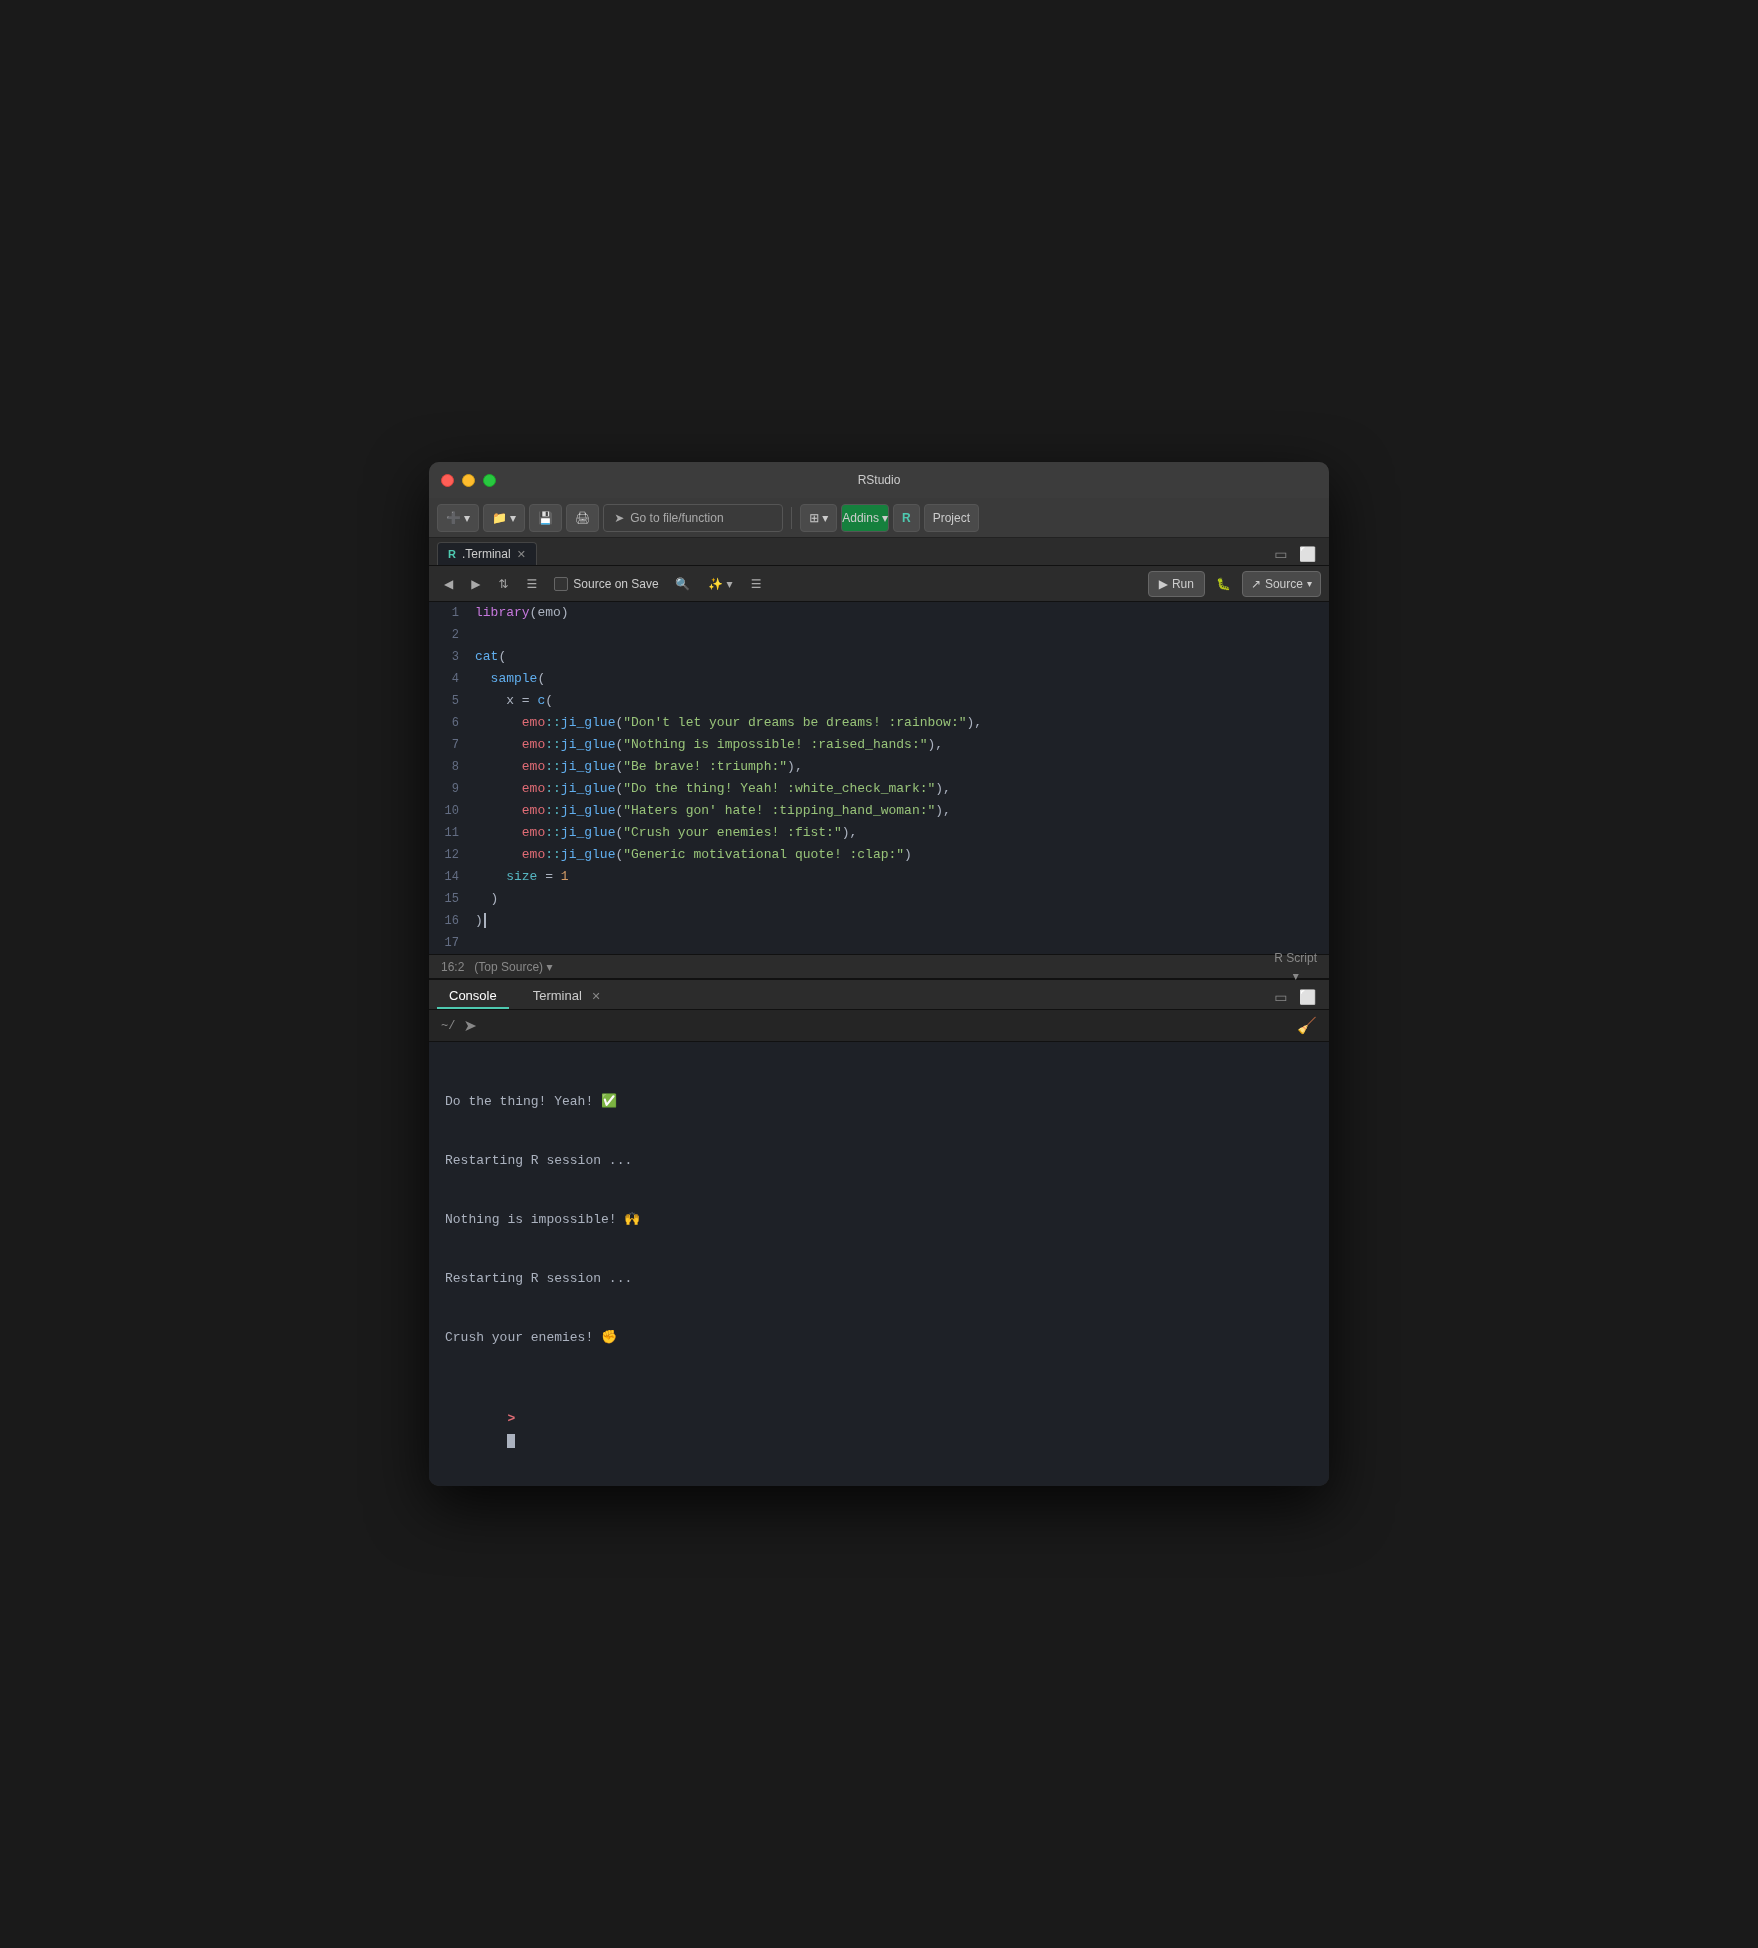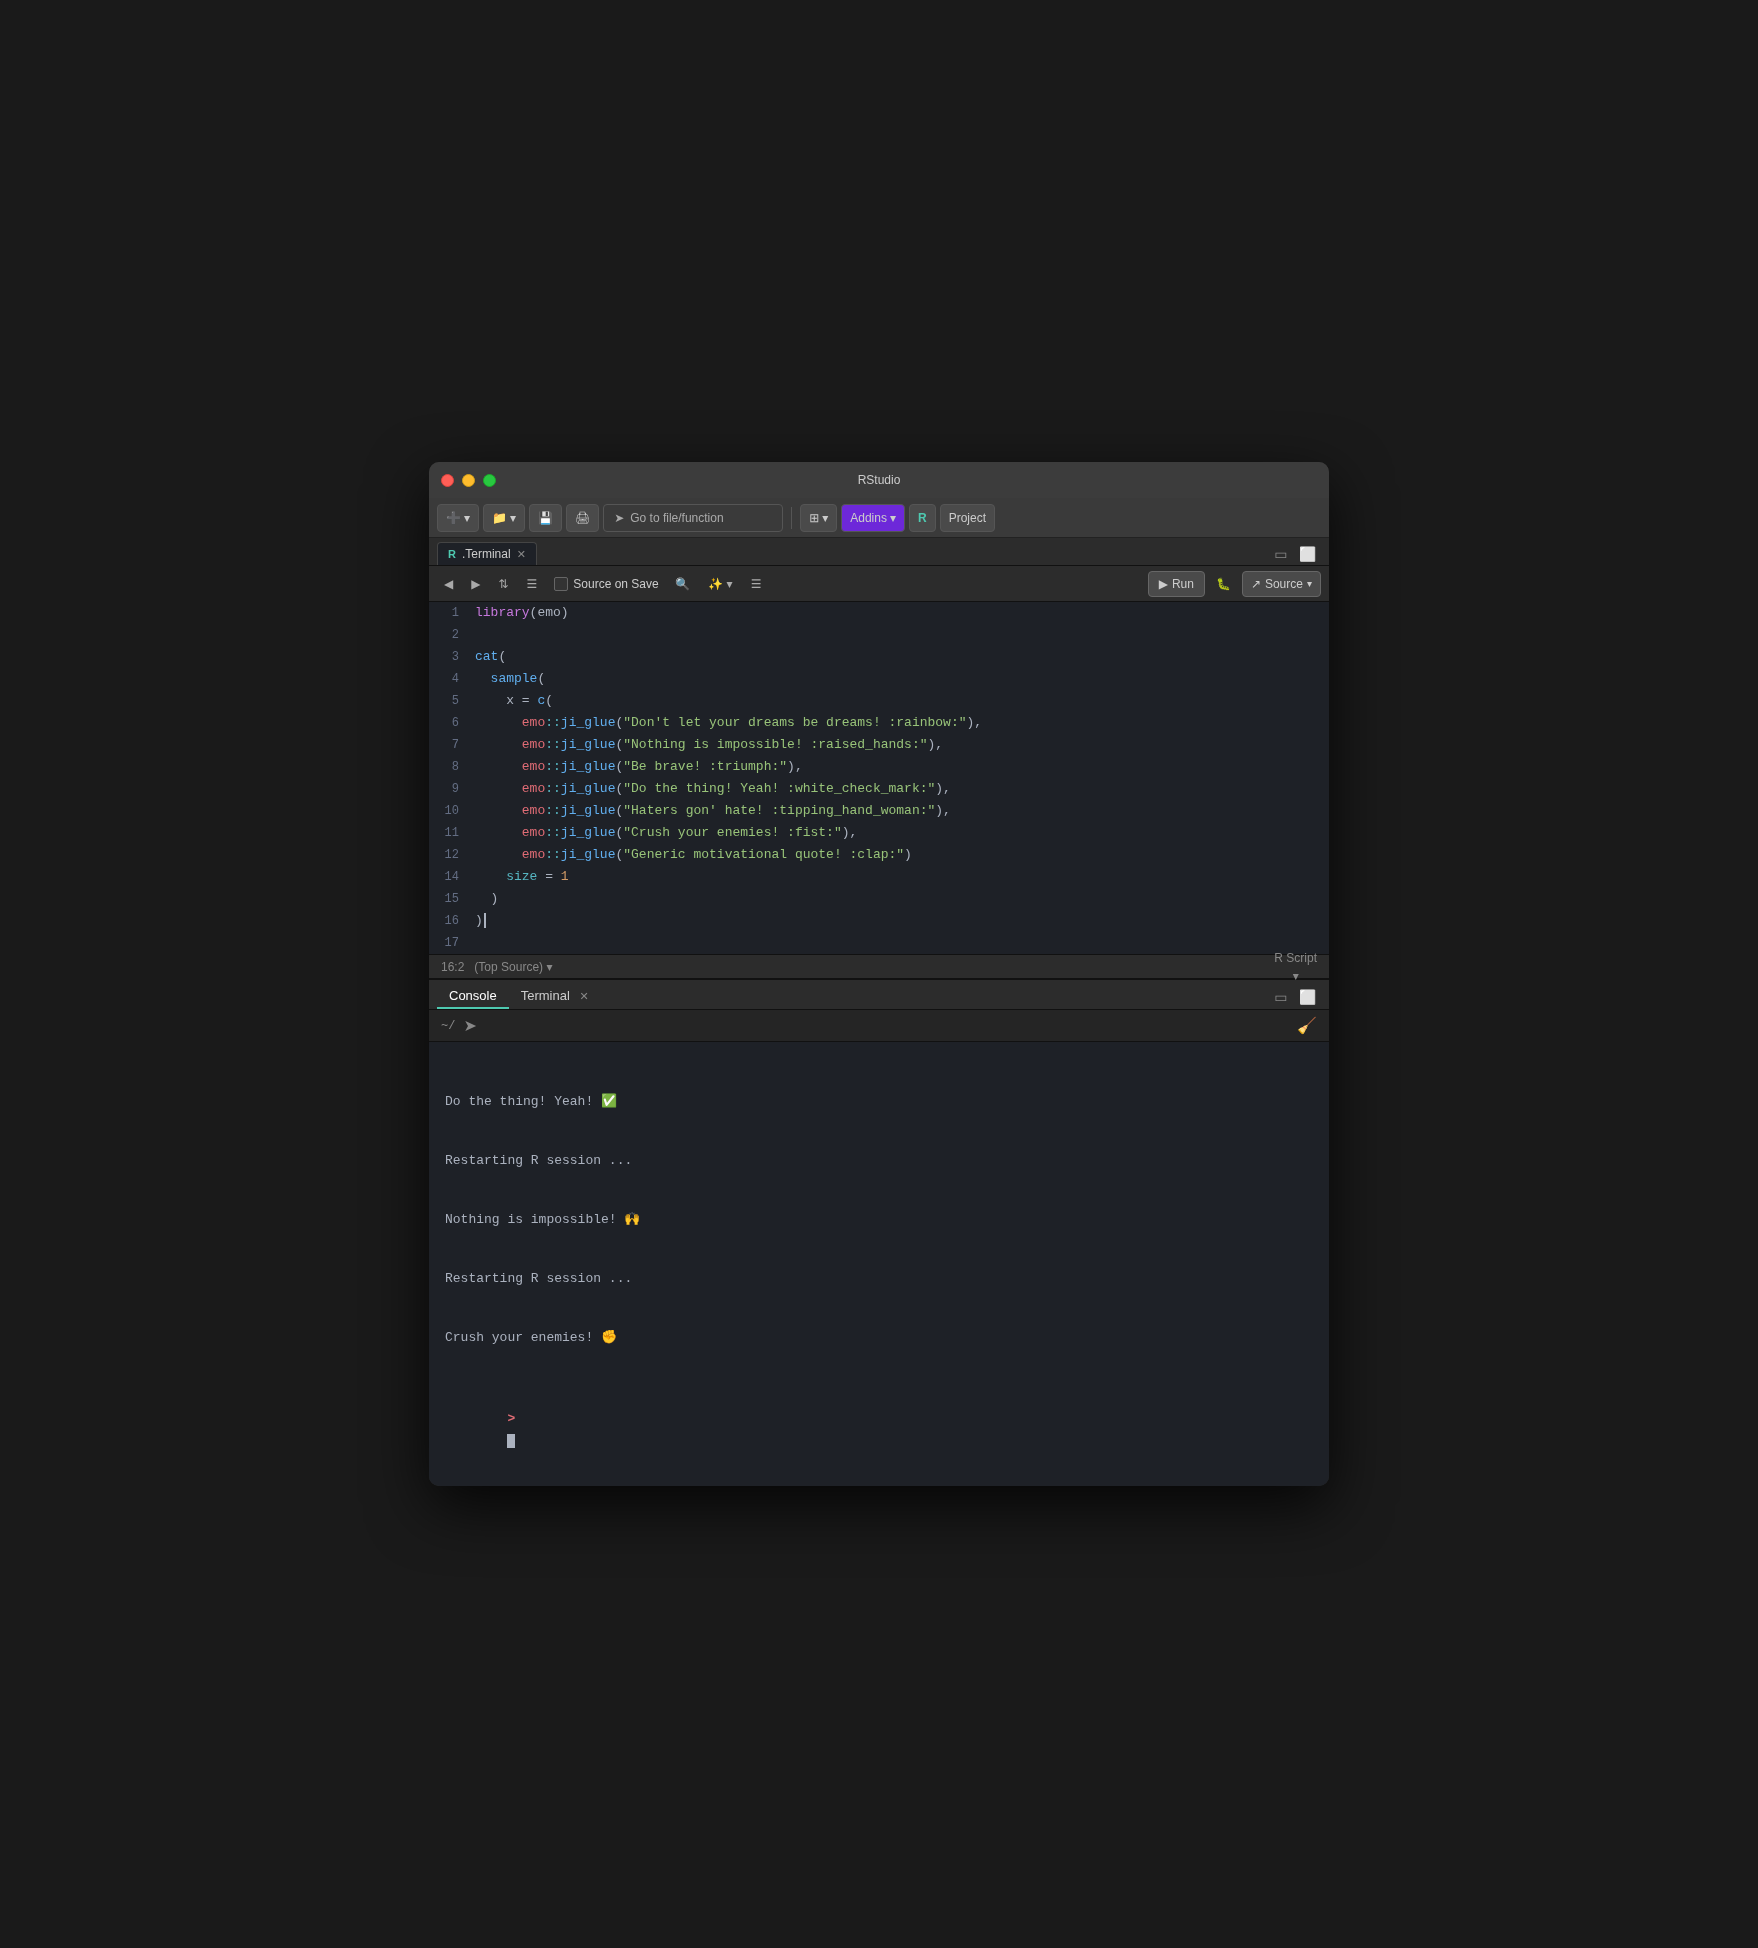--- a/index.html
+++ b/index.html
@@ -73,25 +73,25 @@
       color: #aaa;
       padding: 3px 10px;
       font-size: 12px;
       height: 28px;
       min-width: 180px;
       display: flex;
       align-items: center;
       gap: 6px;
     }
     .addins-btn {
-      background: #6d28d9;
+      background: #15803d;
       border: 1px solid #555;
       border-radius: 4px;
       color: #ccc;
-      padding: 3px 8px;
+      padding: 3px 0;
       font-size: 12px;
       cursor: pointer;
       height: 28px;
       display: flex;
       align-items: center;
       gap: 3px;
     }
     
     .editor-container {
       background: #1e2127;
@@ -267,20 +267,21 @@
     .console-container {
       background: #1e2127;
       border-top: 2px solid #111;
     }
     .console-tabs {
       background: #2c2c2c;
       display: flex;
       align-items: center;
       padding: 4px 8px 0 8px;
       border-bottom: 1px solid #111;
+      gap: 12px;
     }
     .console-tab {
       padding: 4px 12px;
       font-size: 13px;
       color: #ccc;
       cursor: pointer;
       border-bottom: 2px solid transparent;
     }
     .console-tab.active {
       color: #fff;

